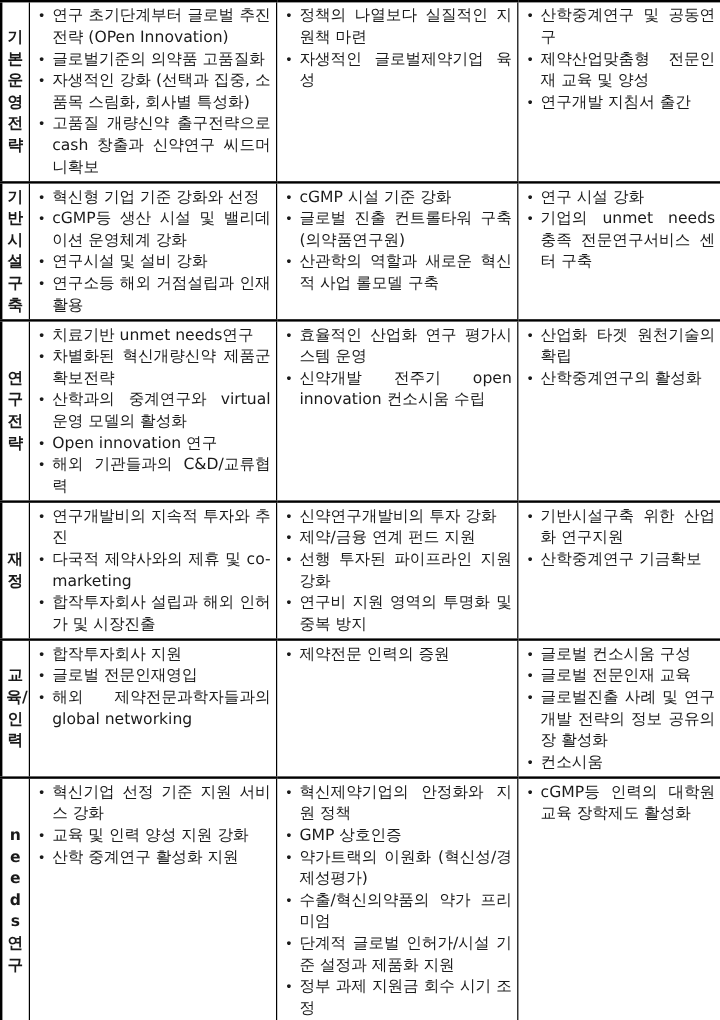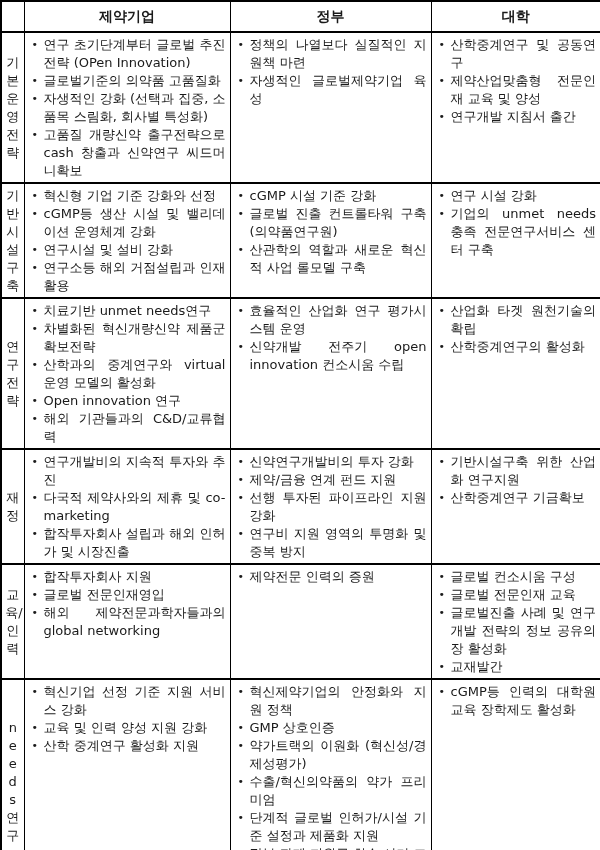--- a/index.html
+++ b/index.html
@@ -39,20 +39,21 @@
     text-align: center;
     padding: 0 1px;
   }
   .v-label {
     width: 15px;
     margin: 0 auto;
     font-size: 13px;
     line-height: 18px;
     word-break: break-all;
     text-align: center;
+    font-weight: bold;
   }
   td.content {
     vertical-align: top;
     padding: 3px 4px 2px 6px;
     font-size: 13px;
     line-height: 18px;
   }
   .li {
     position: relative;
     padding-left: 13px;
@@ -69,26 +70,20 @@
 <body>
 
 <table class="matrix">
   <colgroup>
     <col style="width:23px">
     <col style="width:206px">
     <col style="width:201px">
     <col style="width:170px">
   </colgroup>
   <tbody>
-      <tr style="height:25px">
-    <th></th>
-    <th>제약기업</th>
-    <th>정부</th>
-    <th>대학</th>
-  </tr>
 
   <tr style="height:143px">
     <td class="label-cell">
       <div class="v-label">기본운영전략</div>
     </td>
     <td class="content">
           <div class="li"><span class="bullet">•</span><span>연구 초기단계부터 글로벌 추진전략 (OPen Innovation)</span></div>
           <div class="li"><span class="bullet">•</span><span>글로벌기준의 의약품 고품질화</span></div>
           <div class="li"><span class="bullet">•</span><span>자생적인 강화 (선택과 집중, 소품목 스림화, 회사별 특성화)</span></div>
           <div class="li"><span class="bullet">•</span><span>고품질 개량신약 출구전략으로 cash 창출과 신약연구 씨드머니확보</span></div>
@@ -176,21 +171,21 @@
           <div class="li"><span class="bullet">•</span><span>글로벌 전문인재영입</span></div>
           <div class="li"><span class="bullet">•</span><span>해외 제약전문과학자들과의 global networking</span></div>
         </td>
     <td class="content">
           <div class="li"><span class="bullet">•</span><span>제약전문 인력의 증원</span></div>
         </td>
     <td class="content">
           <div class="li"><span class="bullet">•</span><span>글로벌 컨소시움 구성</span></div>
           <div class="li"><span class="bullet">•</span><span>글로벌 전문인재 교육</span></div>
           <div class="li"><span class="bullet">•</span><span>글로벌진출 사례 및 연구개발 전략의 정보 공유의 장 활성화</span></div>
-          <div class="li"><span class="bullet">•</span><span>교재발간</span></div>
+          <div class="li"><span class="bullet">•</span><span>컨소시움</span></div>
         </td>
   </tr>
 
   <tr style="height:198px">
     <td class="label-cell">
       <div class="v-label">needs연구</div>
     </td>
     <td class="content">
           <div class="li"><span class="bullet">•</span><span>혁신기업 선정 기준 지원 서비스 강화</span></div>
           <div class="li"><span class="bullet">•</span><span>교육 및 인력 양성 지원 강화</span></div>

